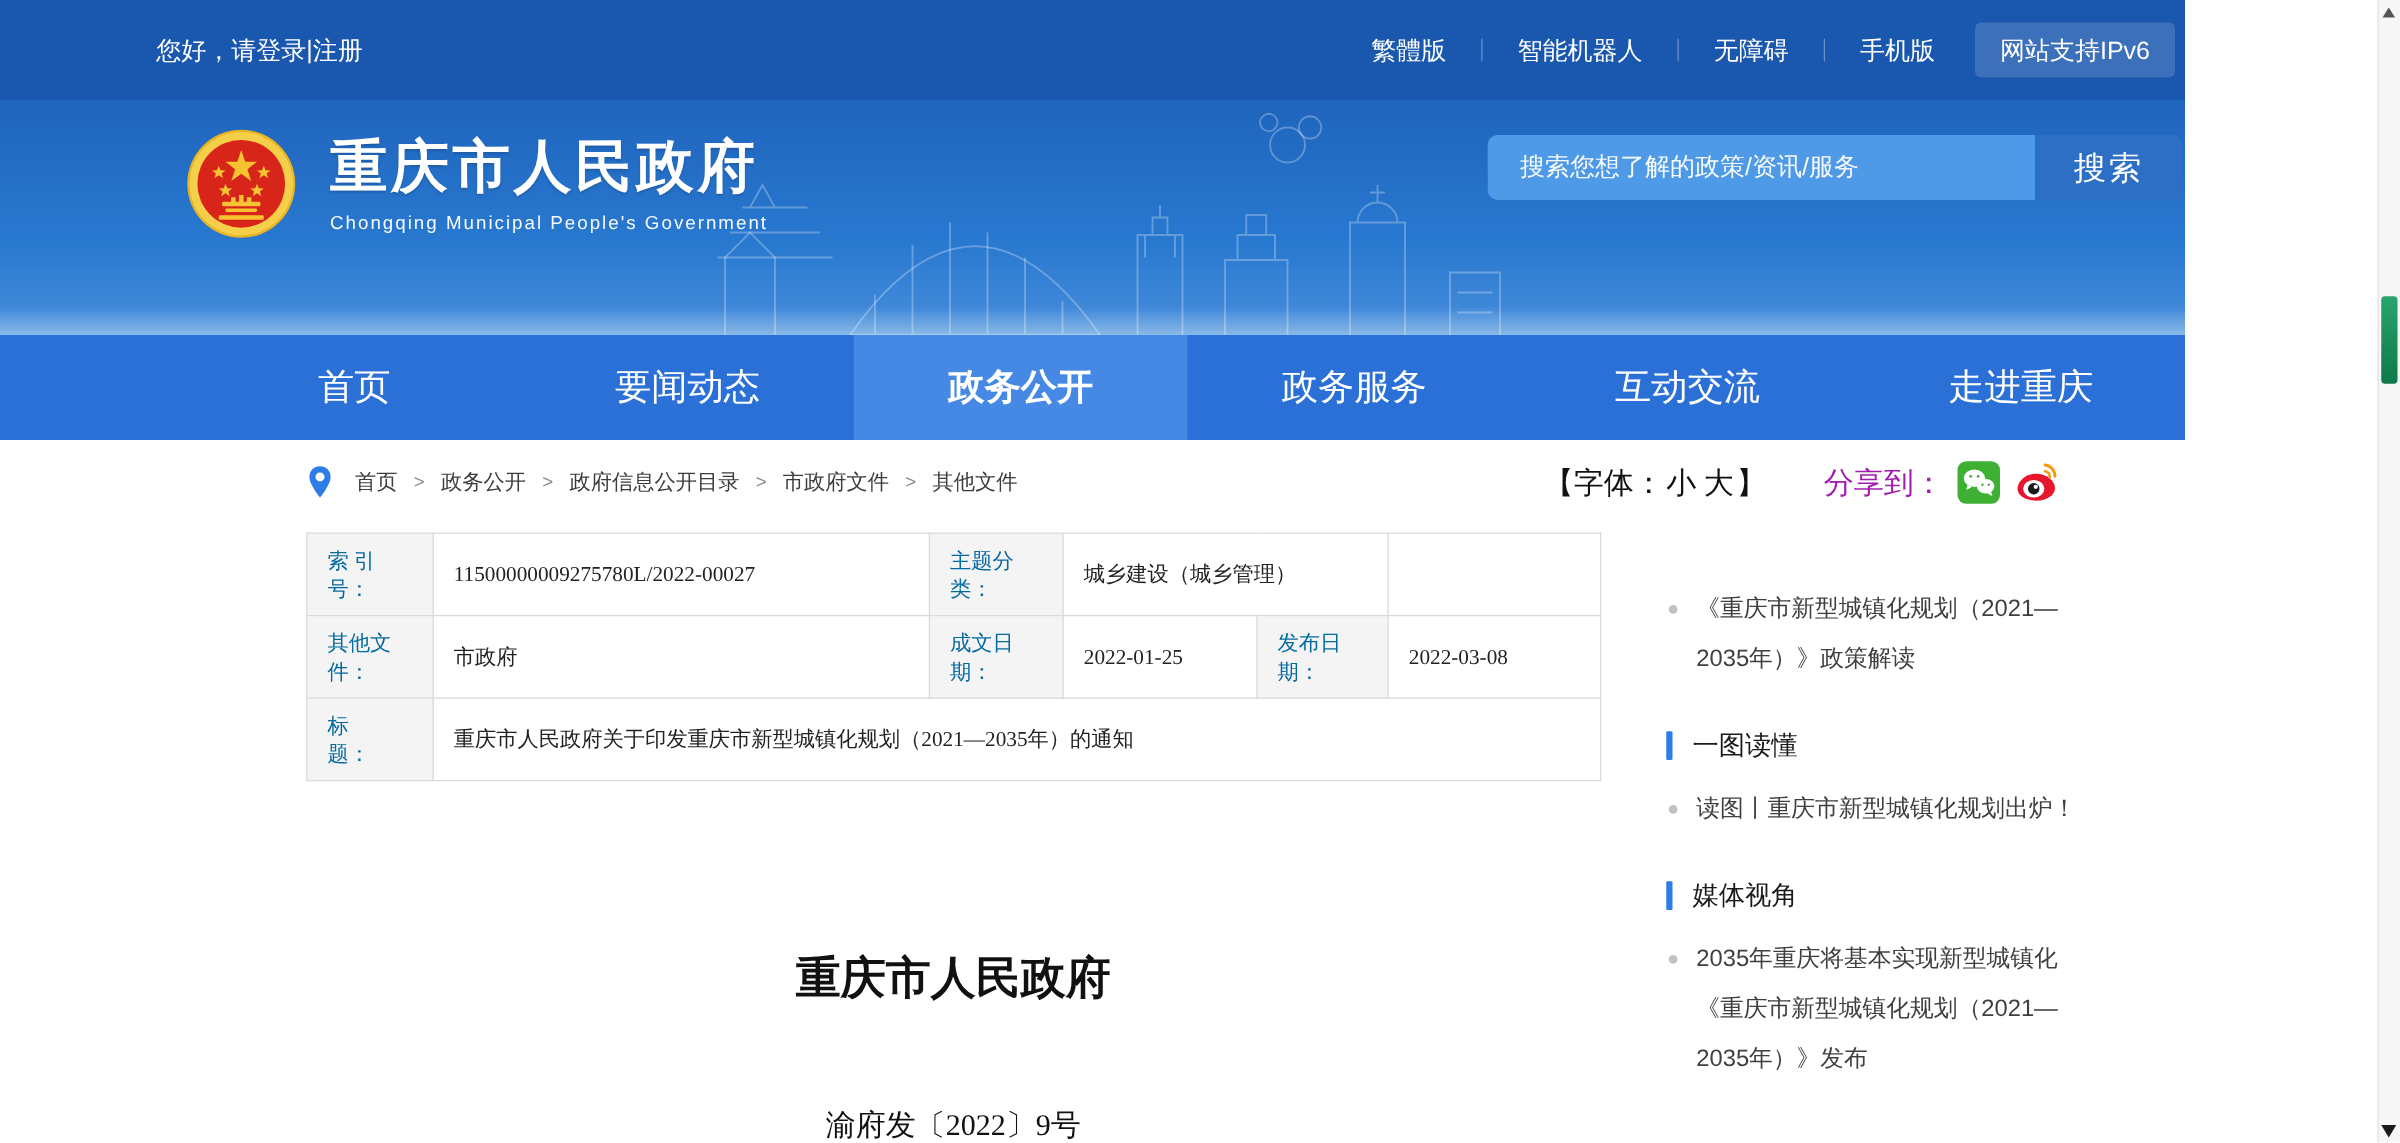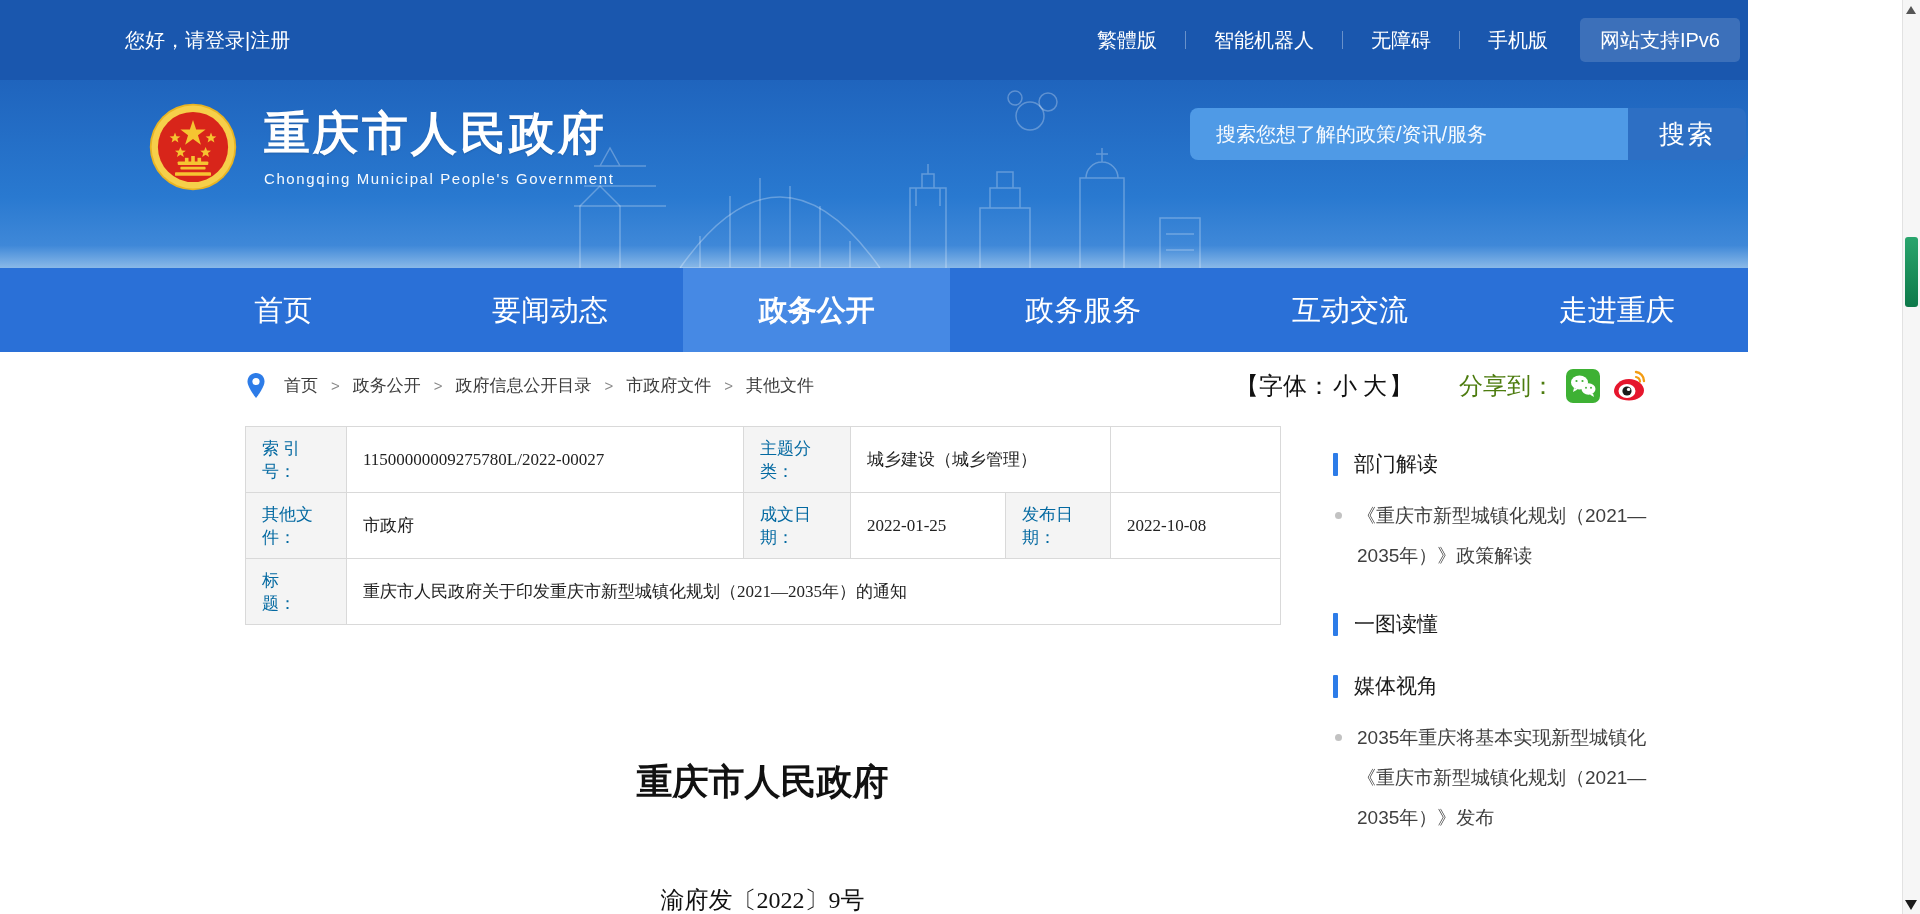--- a/index.html
+++ b/index.html
@@ -70,21 +70,21 @@
   .crumb .sep{color:#888;margin:0 13px;font-size:15px;}
 
   .font-share{
     position:absolute;left:1235px;top:16px;width:512px;display:flex;align-items:center;
     font-size:24px;color:#111;box-sizing:border-box;padding-right:100px;
   }
   .font-ctl{cursor:pointer;color:#111;text-decoration:none;}
   .font-small{margin:0 6px 0 2px;}
   .font-large{margin-right:2px;}
   .share-group{margin-left:auto;display:flex;align-items:center;gap:10px;}
-  .share-label{color:#4d7c0f;}
+  .share-label{color:#a21caf;}
   .share-icon{width:36px;height:36px;cursor:pointer;display:block;}
 
   
   .meta-table{
     position:absolute;left:245px;top:74px;width:1035px;border-collapse:collapse;
     font-family:"Liberation Serif","DejaVu Serif",serif;font-size:17px;color:#222;
     table-layout:fixed;
   }
   .meta-table td{border:1px solid #d9d9d9;height:65px;padding:0 8px 0 16px;}
   .meta-table td.lbl{background:#f4f4f4;color:#0369a1;}
@@ -276,43 +276,40 @@
         <td class="lbl">主题分类：</td>
         <td colspan="2">城乡建设（城乡管理）</td>
         <td></td>
       </tr>
       <tr>
         <td class="lbl">其他文件：</td>
         <td>市政府</td>
         <td class="lbl">成文日期：</td>
         <td>2022-01-25</td>
         <td class="lbl">发布日期：</td>
-        <td>2022-10-08</td>
+        <td>2022-03-08</td>
       </tr>
       <tr>
         <td class="lbl">标　　题：</td>
         <td colspan="5">重庆市人民政府关于印发重庆市新型城镇化规划（2021—2035年）的通知</td>
       </tr>
     </tbody>
       </table>
 
     <div class="doc-line doc-title1">重庆市人民政府</div>
     <div class="doc-line doc-number">渝府发〔2022〕9号</div>
 
     <div class="sidebar">
-      <div class="side-heading">
-        <span class="side-bar"></span>
-        <span class="side-heading-text">部门解读</span>
-      </div>
       <div class="side-item">《重庆市新型城镇化规划（2021—2035年）》政策解读</div>
 
       <div class="side-heading">
         <span class="side-bar"></span>
         <span class="side-heading-text">一图读懂</span>
       </div>
+      <div class="side-item">读图丨重庆市新型城镇化规划出炉！</div>
 
       <div class="side-heading">
         <span class="side-bar"></span>
         <span class="side-heading-text">媒体视角</span>
       </div>
       <div class="side-item">2035年重庆将基本实现新型城镇化 《重庆市新型城镇化规划（2021—2035年）》发布</div>
     </div>
 
   </div>
 </div>

